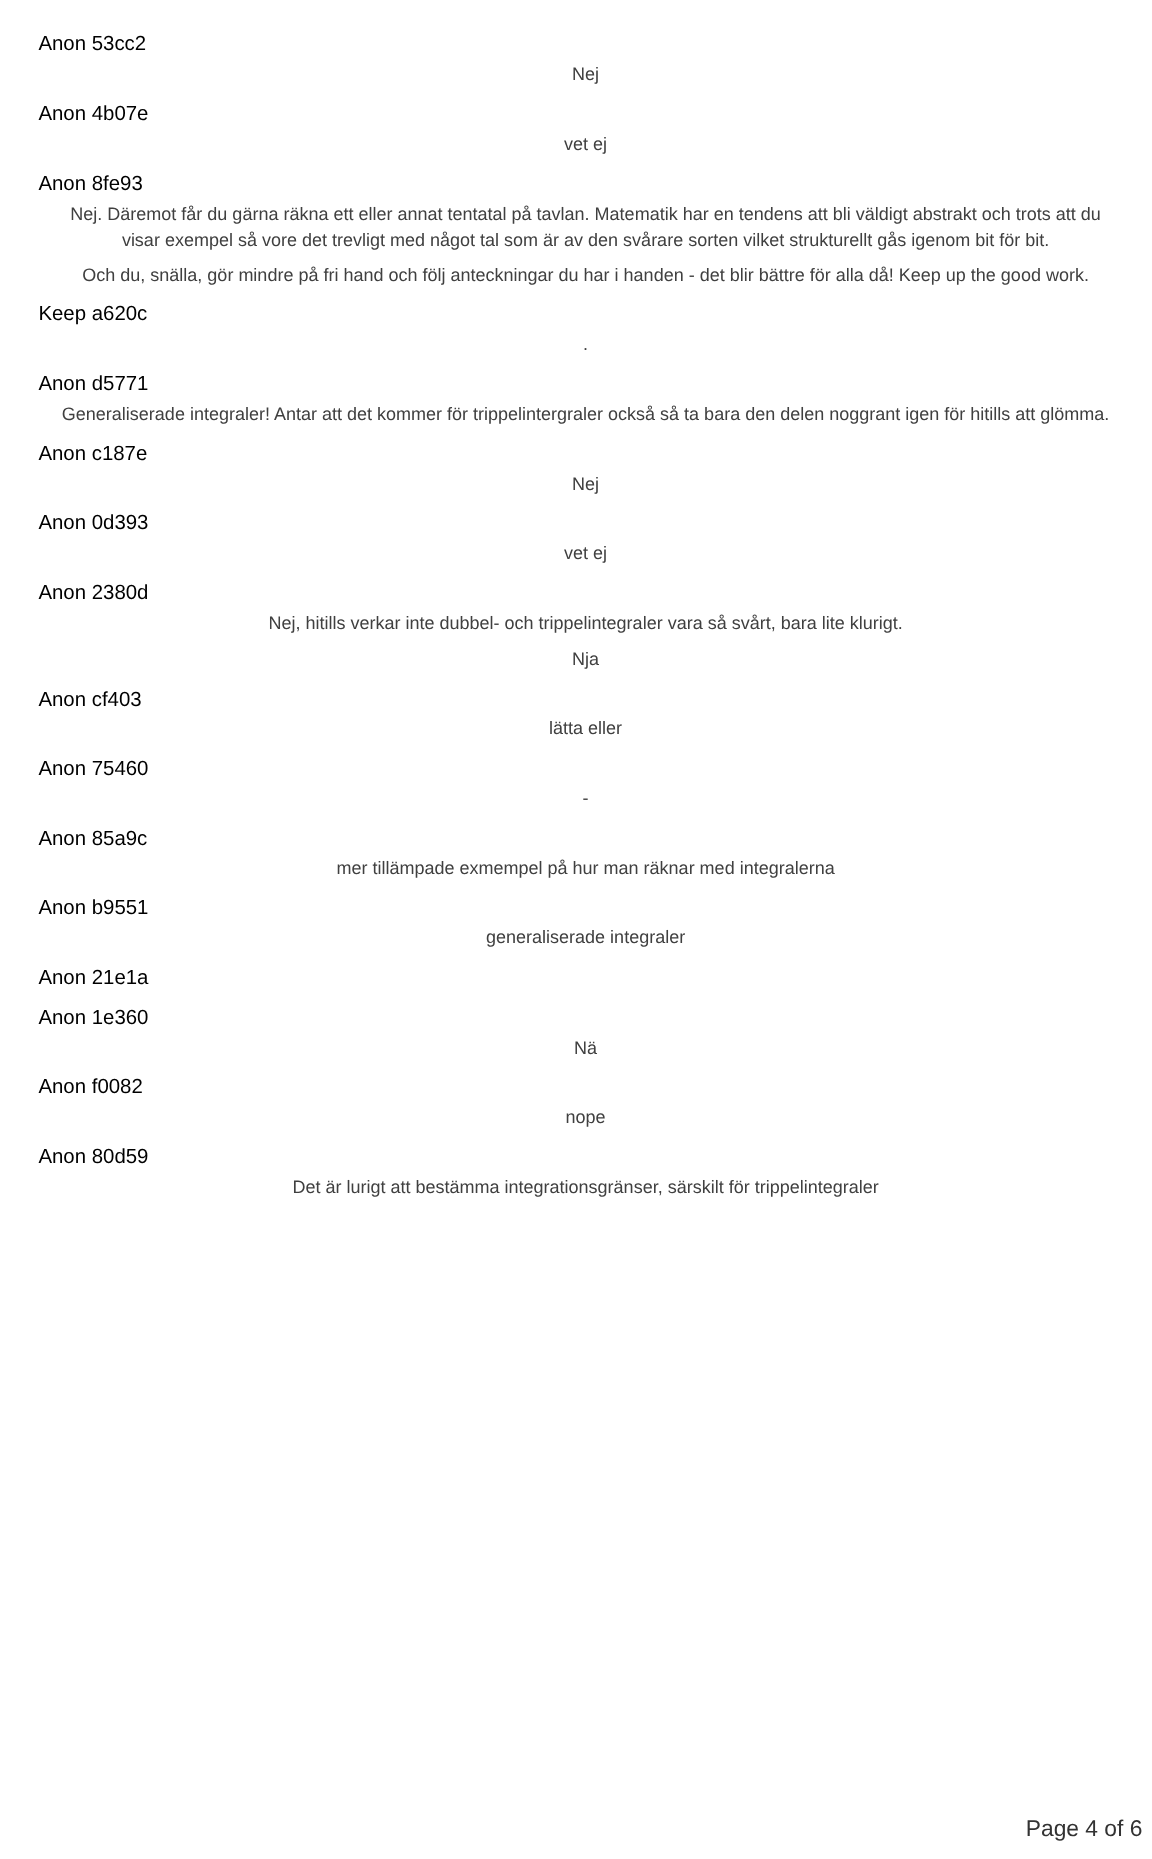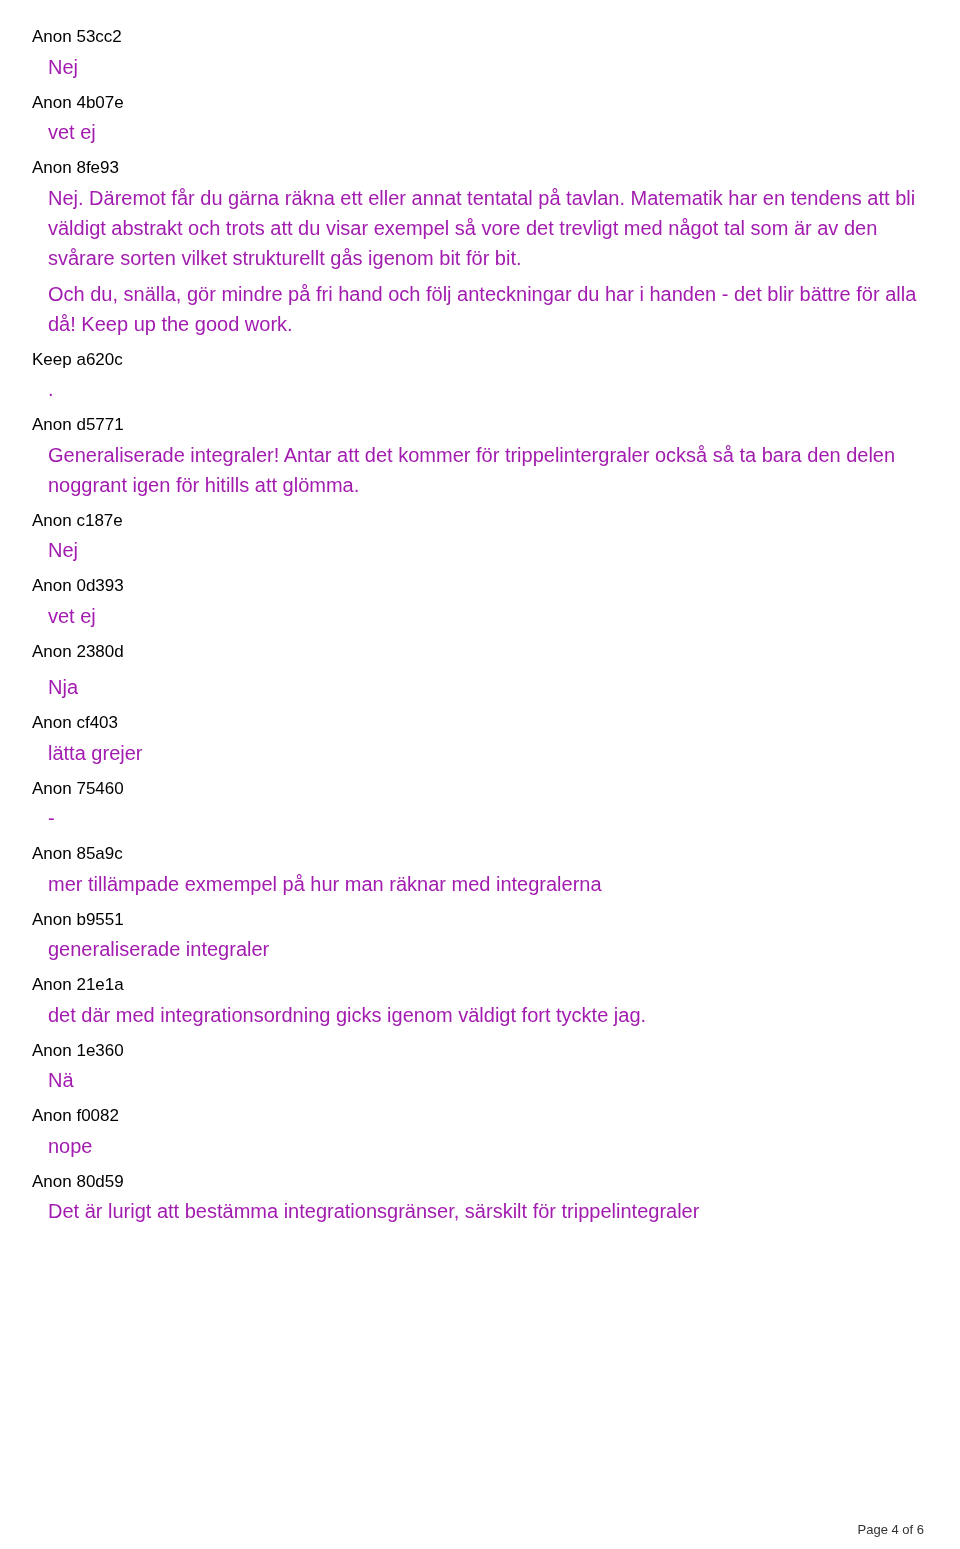--- a/index.html
+++ b/index.html
@@ -21,28 +21,29 @@
     .entry-name {
       font-size: 17px;
       font-weight: normal;
       color: #000;
       display: block;
       margin-bottom: 2px;
     }
     .entry-text {
       display: block;
       padding-left: 16px;
-      color: #a21caf;
-      font-size: 20px;
+      color: #404040;
+      font-size: 15px;
+      text-align: center;
     }
     .page-footer {
       position: fixed;
       bottom: 10px;
-      right: 36px;
-      font-size: 13px;
+      right: 8px;
+      font-size: 19px;
       color: #333;
     }
   </style>
 </head>
 <body>
 
 <div id="entries-container">
     <div class="entry">
       <span class="entry-name">Anon 53cc2</span>
       <span class="entry-text">Nej</span>
@@ -68,43 +69,43 @@
     <div class="entry">
       <span class="entry-name">Anon c187e</span>
       <span class="entry-text">Nej</span>
     </div>
     <div class="entry">
       <span class="entry-name">Anon 0d393</span>
       <span class="entry-text">vet ej</span>
     </div>
     <div class="entry">
       <span class="entry-name">Anon 2380d</span>
+      <span class="entry-text">Nej, hitills verkar inte dubbel- och trippelintegraler vara så svårt, bara lite klurigt.</span>
     </div>
     <div class="entry">
       <span class="entry-text">Nja</span>
     </div>
     <div class="entry">
       <span class="entry-name">Anon cf403</span>
-      <span class="entry-text">lätta grejer</span>
+      <span class="entry-text">lätta eller</span>
     </div>
     <div class="entry">
       <span class="entry-name">Anon 75460</span>
       <span class="entry-text">-</span>
     </div>
     <div class="entry">
       <span class="entry-name">Anon 85a9c</span>
       <span class="entry-text">mer tillämpade exmempel på hur man räknar med integralerna</span>
     </div>
     <div class="entry">
       <span class="entry-name">Anon b9551</span>
       <span class="entry-text">generaliserade integraler</span>
     </div>
     <div class="entry">
       <span class="entry-name">Anon 21e1a</span>
-      <span class="entry-text">det där med integrationsordning gicks igenom väldigt fort tyckte jag.</span>
     </div>
     <div class="entry">
       <span class="entry-name">Anon 1e360</span>
       <span class="entry-text">Nä</span>
     </div>
     <div class="entry">
       <span class="entry-name">Anon f0082</span>
       <span class="entry-text">nope</span>
     </div>
     <div class="entry">

